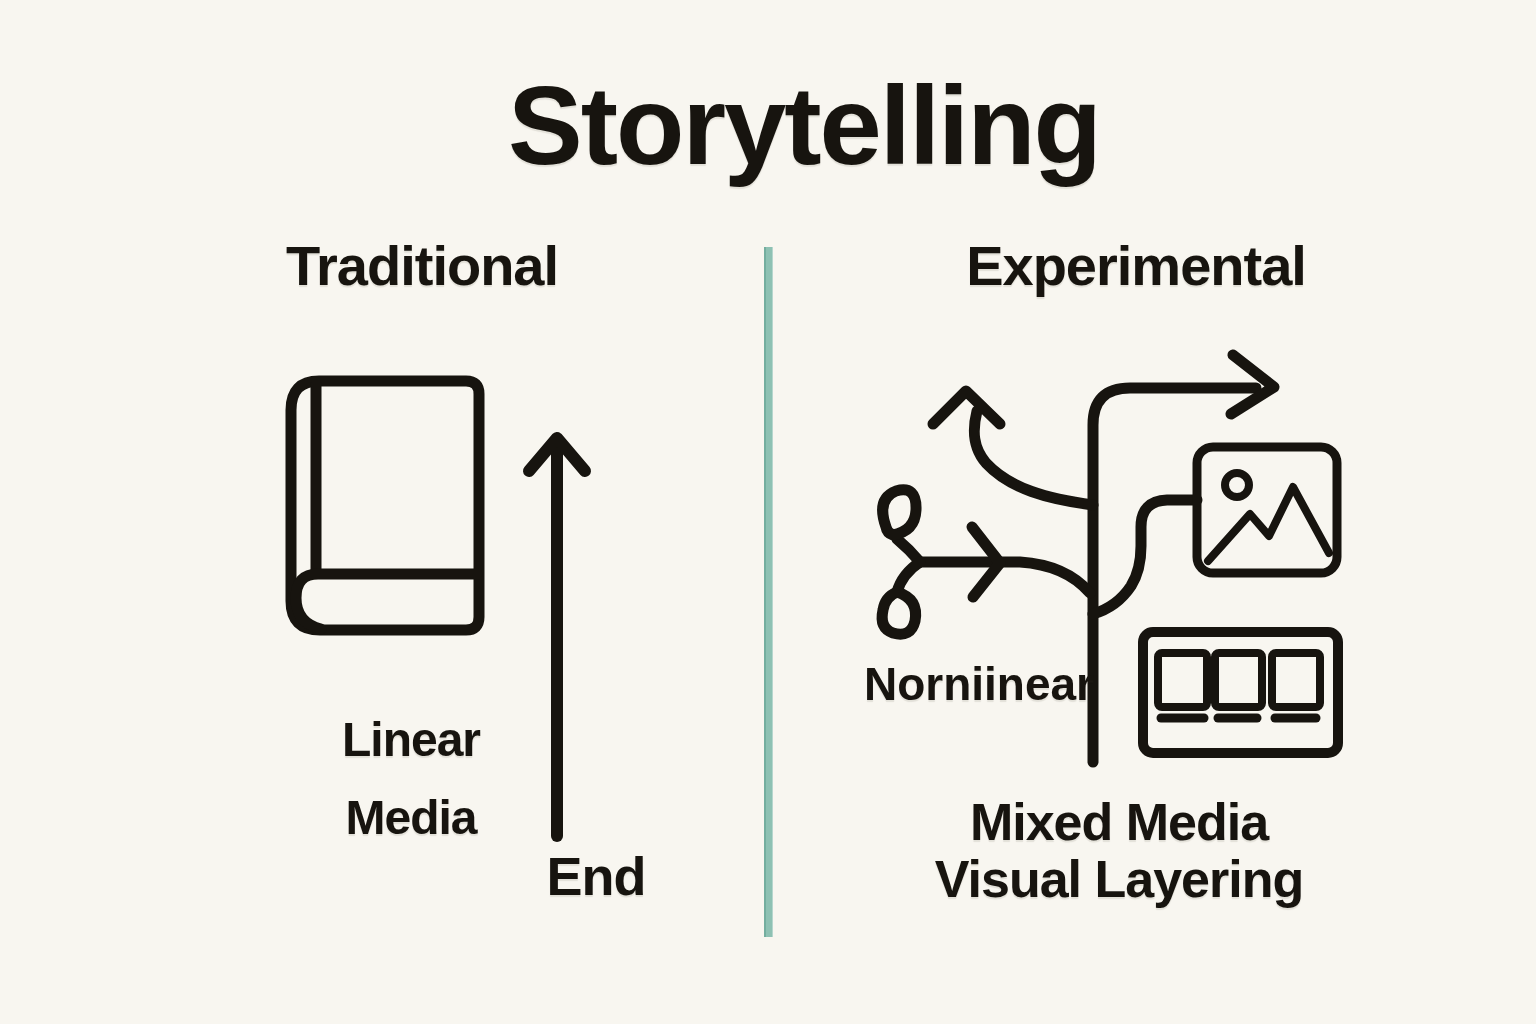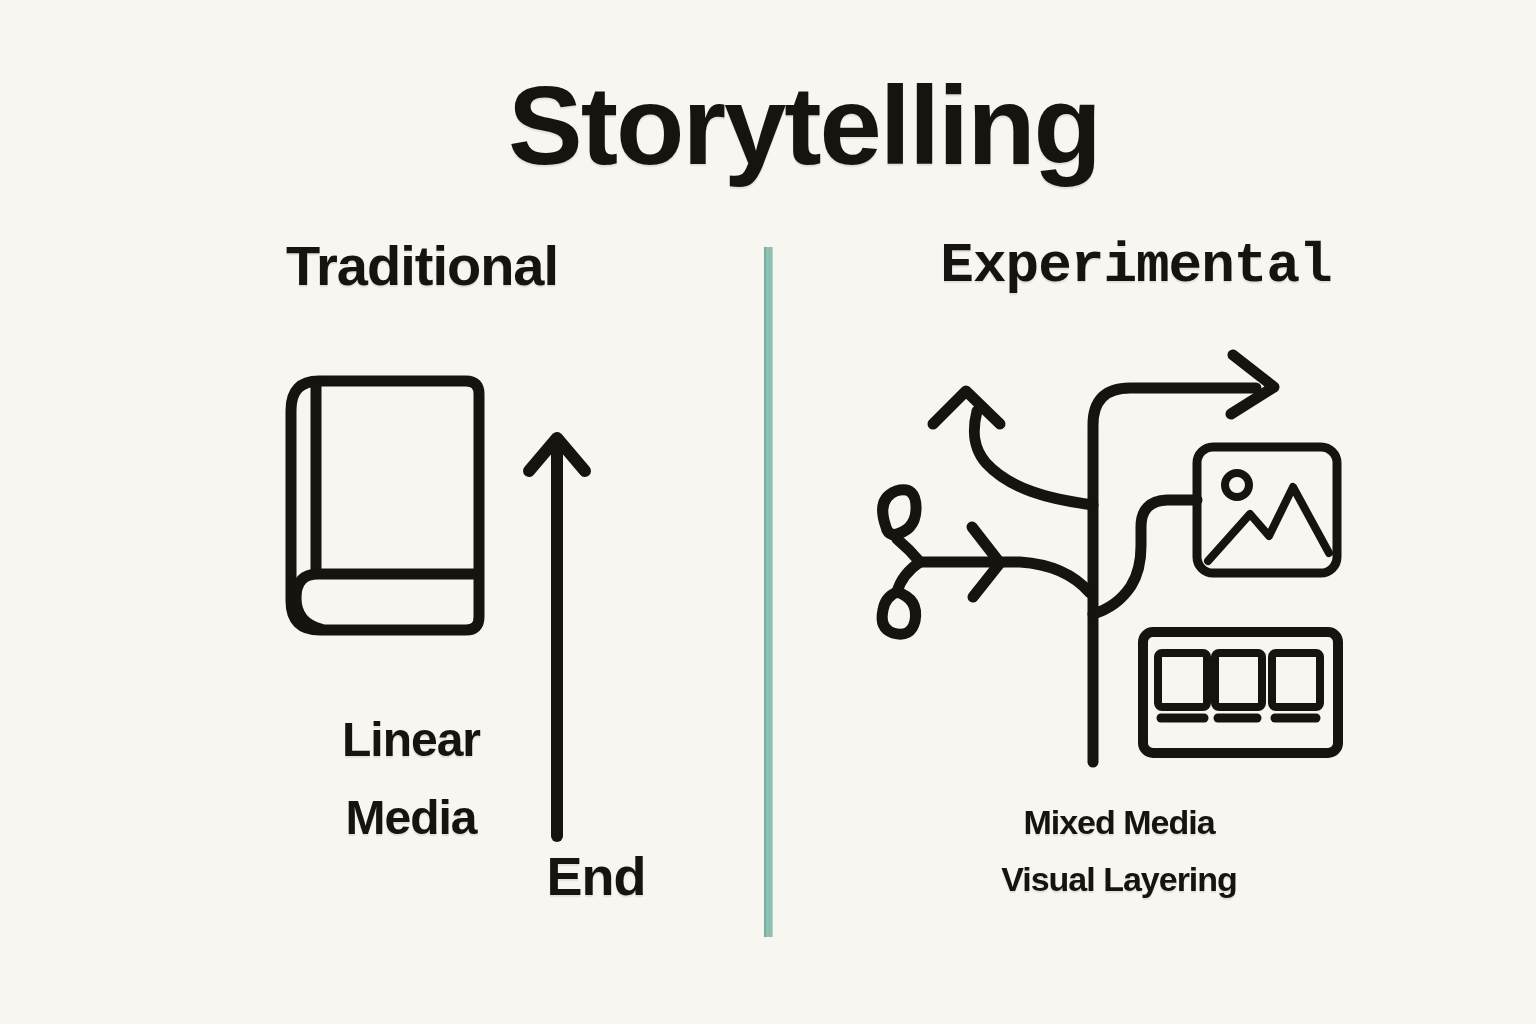--- a/index.html
+++ b/index.html
@@ -21,25 +21,25 @@
     text-align:center;
     font-weight:700;
     color:var(--ink);
     text-shadow:0 2px 1px rgba(70,62,50,0.12);
     white-space:nowrap;
     margin-left:36px;
   }
   .title{left:0;width:1536px;top:70px;font-size:112px;letter-spacing:-2px;line-height:1;}
   .heading{top:238px;font-size:56px;letter-spacing:-1px;line-height:1;}
   .heading-left{left:136px;width:500px;}
-  .heading-right{left:850px;width:500px;font-family:Liberation Mono, monospace;}
+  .heading-right{left:850px;width:500px;}
   .plot-label{left:175px;width:400px;top:701px;font-size:48px;line-height:78px;letter-spacing:-1px;}
   .end-label{left:460px;width:200px;top:849px;font-size:54px;line-height:1;letter-spacing:-1px;}
   .narrative-label{left:793px;width:300px;top:657px;font-size:46px;line-height:54px;}
-  .media-label{left:883px;width:400px;top:794px;font-size:34px;line-height:57px;letter-spacing:-1px;}
+  .media-label{left:883px;width:400px;top:794px;font-size:52px;line-height:57px;letter-spacing:-1px;}
   .divider{
     position:absolute;left:764px;top:247px;width:9px;height:690px;
     background:var(--divider);
     box-shadow:inset 2px 0 0 rgba(0,90,70,0.18), inset -1px 0 0 rgba(255,255,255,0.35);
   }
   svg.art{position:absolute;left:0;top:0;width:1536px;height:1024px;color:var(--ink);}
   svg.art *{fill:none;stroke:currentColor;stroke-linecap:round;stroke-linejoin:round;}
 </style>
 </head>
 <body>
@@ -97,19 +97,20 @@
     </g>
   </svg>
 
   <div class="txt plot-label">
     <div>Linear</div>
     <div>Media</div>
   </div>
   <div class="txt end-label">End</div>
 
   <div class="txt narrative-label">
+    <div>Norniinear</div>
   </div>
   <div class="txt media-label">
     <div>Mixed Media</div>
     <div>Visual Layering</div>
   </div>
 
 </div>
 
 </body></html>

